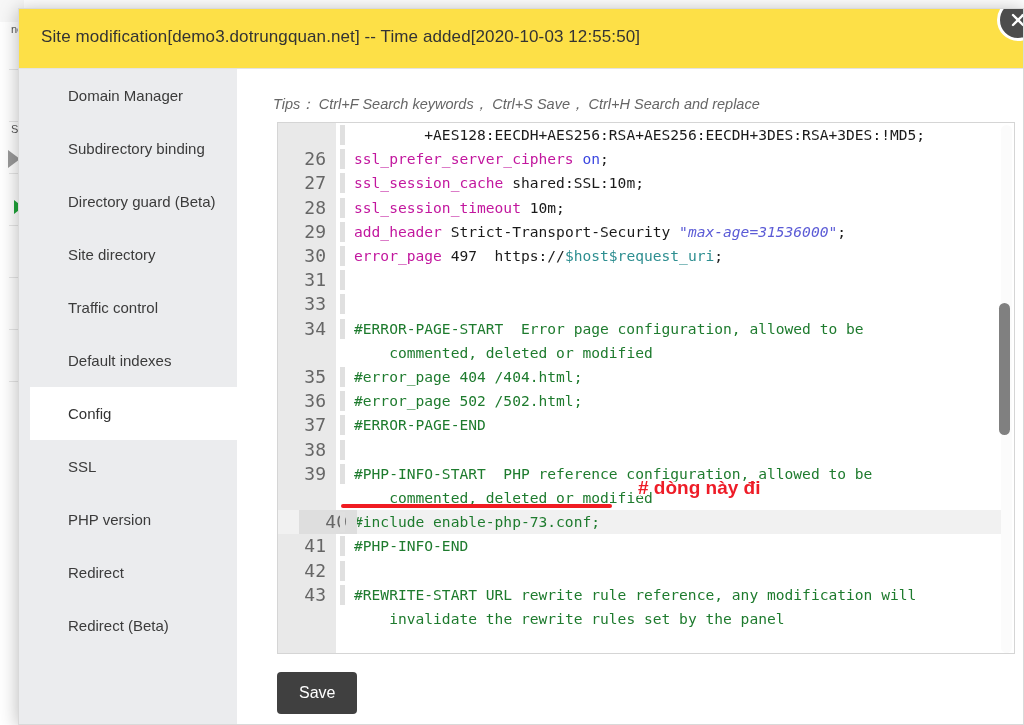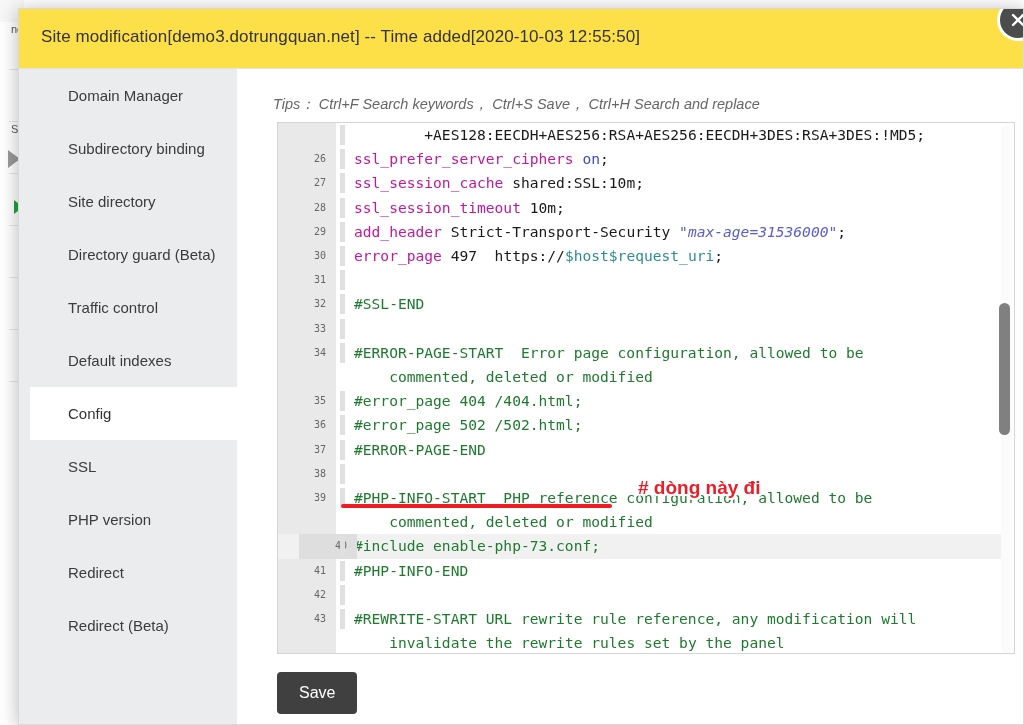--- a/index.html
+++ b/index.html
@@ -173,21 +173,21 @@
   .ln-row.active .ln-num { background: #dedede; margin-left: 21px; }
   .ln-num {
     position: absolute;
     left: 0; top: 0;
     width: 58px;
     height: 100%;
     text-align: right;
     padding-right: 10px;
     color: #666666;
     background: #e9e9e9;
-    font-size: 10px;
+    font-size: 18px;
   }
   .ln-marker {
     position: absolute;
     left: 62px; top: 2px;
     width: 5px; height: 20px;
     background: #e0e0e0;
   }
   .ln-code {
     display: block;
     margin-left: 76px;
@@ -294,22 +294,22 @@
   <div id="close-btn" title="Close">
     <svg width="20" height="20" viewBox="0 0 20 20" aria-hidden="true">
       <line x1="5" y1="5" x2="15" y2="15" stroke="#ffffff" stroke-width="2.4" stroke-linecap="round"></line>
       <line x1="15" y1="5" x2="5" y2="15" stroke="#ffffff" stroke-width="2.4" stroke-linecap="round"></line>
     </svg>
   </div>
 
   <div id="sidebar">
       <div class="side-item"><span>Domain Manager</span></div>
       <div class="side-item"><span>Subdirectory binding</span></div>
+      <div class="side-item"><span>Directory guard (Beta)</span></div>
       <div class="side-item"><span>Site directory</span></div>
-      <div class="side-item"><span>Directory guard (Beta)</span></div>
       <div class="side-item"><span>Traffic control</span></div>
       <div class="side-item"><span>Default indexes</span></div>
       <div class="side-item active"><span>Config</span></div>
       <div class="side-item"><span>SSL</span></div>
       <div class="side-item"><span>PHP version</span></div>
       <div class="side-item"><span>Redirect</span></div>
       <div class="side-item"><span>Redirect (Beta)</span></div>
     </div>
 
   <div id="content">
@@ -318,21 +318,20 @@
     <div id="editor-wrap">
       <div id="gutter-bg"></div>
       <div id="code-area">
           <div class="ln-row cont"><span class="ln-num"></span><span class="ln-marker"></span><span class="ln-code"><span class="pln">        +AES128:EECDH+AES256:RSA+AES256:EECDH+3DES:RSA+3DES:!MD5;</span></span></div>
           <div class="ln-row"><span class="ln-num">26</span><span class="ln-marker"></span><span class="ln-code"><span class="kw">ssl_prefer_server_ciphers</span><span class="pln"> </span><span class="val">on</span><span class="pln">;</span></span></div>
           <div class="ln-row"><span class="ln-num">27</span><span class="ln-marker"></span><span class="ln-code"><span class="kw">ssl_session_cache</span><span class="pln"> shared:SSL:10m;</span></span></div>
           <div class="ln-row"><span class="ln-num">28</span><span class="ln-marker"></span><span class="ln-code"><span class="kw">ssl_session_timeout</span><span class="pln"> 10m;</span></span></div>
           <div class="ln-row"><span class="ln-num">29</span><span class="ln-marker"></span><span class="ln-code"><span class="kw">add_header</span><span class="pln"> Strict-Transport-Security </span><span class="str">"max-age=31536000"</span><span class="pln">;</span></span></div>
           <div class="ln-row"><span class="ln-num">30</span><span class="ln-marker"></span><span class="ln-code"><span class="kw">error_page</span><span class="pln"> 497  https://</span><span class="var">$host$request_uri</span><span class="pln">;</span></span></div>
           <div class="ln-row"><span class="ln-num">31</span><span class="ln-marker"></span><span class="ln-code"><span class="pln"></span></span></div>
-          <div class="ln-row"><span class="ln-num">32</span><span class="ln-marker"></span><span class="ln-code"><span class="cmt">#SSL-END</span></span></div>
           <div class="ln-row"><span class="ln-num">33</span><span class="ln-marker"></span><span class="ln-code"><span class="pln"></span></span></div>
           <div class="ln-row"><span class="ln-num">34</span><span class="ln-marker"></span><span class="ln-code"><span class="cmt">#ERROR-PAGE-START  Error page configuration, allowed to be
     commented, deleted or modified</span></span></div>
           <div class="ln-row"><span class="ln-num">35</span><span class="ln-marker"></span><span class="ln-code"><span class="cmt">#error_page 404 /404.html;</span></span></div>
           <div class="ln-row"><span class="ln-num">36</span><span class="ln-marker"></span><span class="ln-code"><span class="cmt">#error_page 502 /502.html;</span></span></div>
           <div class="ln-row"><span class="ln-num">37</span><span class="ln-marker"></span><span class="ln-code"><span class="cmt">#ERROR-PAGE-END</span></span></div>
           <div class="ln-row"><span class="ln-num">38</span><span class="ln-marker"></span><span class="ln-code"><span class="pln"></span></span></div>
           <div class="ln-row"><span class="ln-num">39</span><span class="ln-marker"></span><span class="ln-code"><span class="cmt">#PHP-INFO-START  PHP reference configuration, allowed to be
     commented, deleted or modified</span></span></div>
           <div class="ln-row active"><span class="ln-num">40</span><span class="ln-marker"></span><span class="ln-code"><span class="cmt">#include enable-php-73.conf;</span></span></div>

